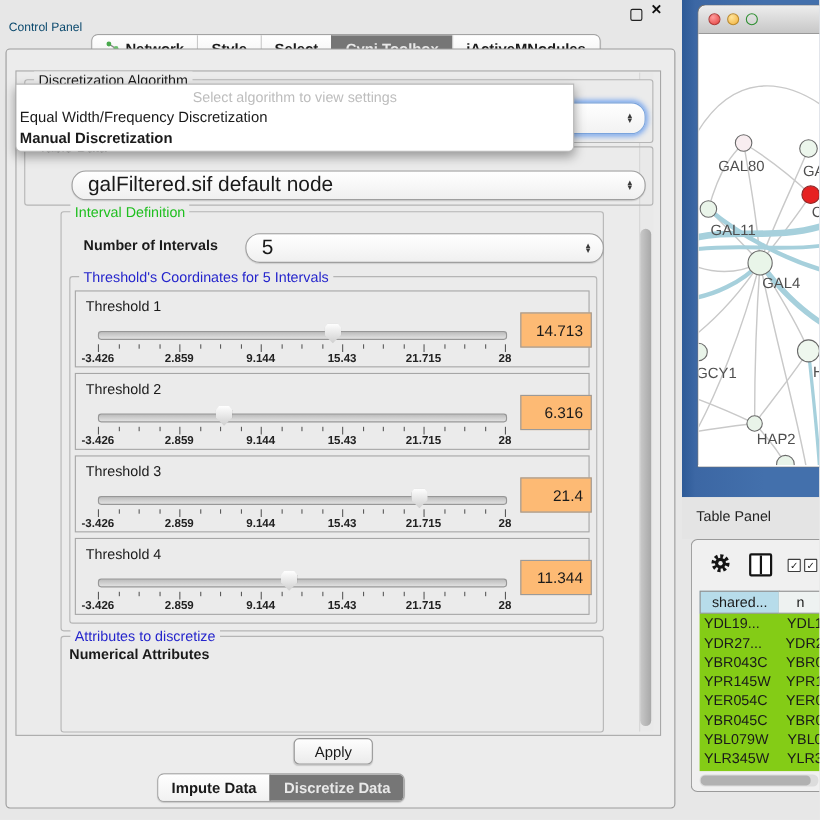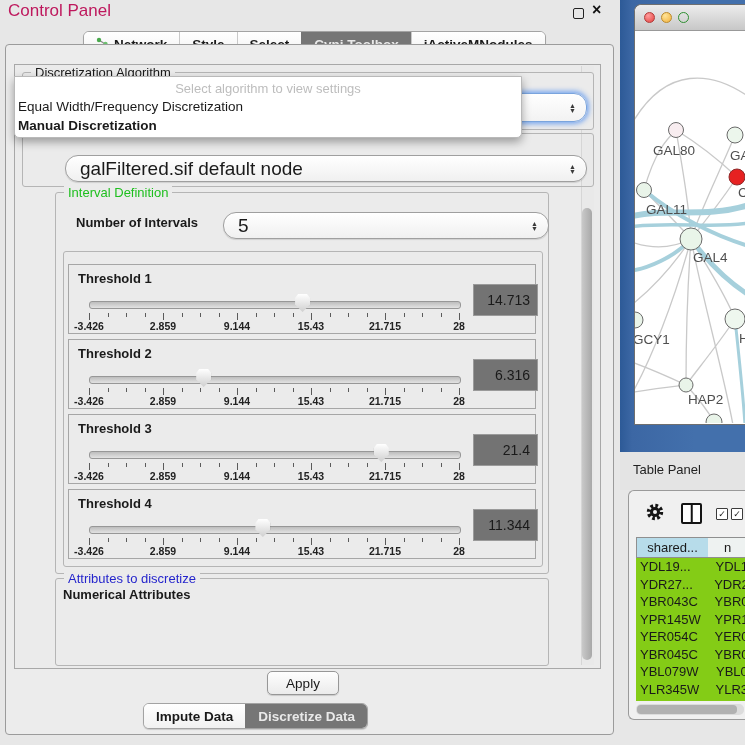--- a/index.html
+++ b/index.html
@@ -1,21 +1,21 @@
 <!DOCTYPE html>
 <html><head>
 <meta charset="utf-8">
 <style>
   html,body{margin:0;padding:0;background:#e7e7e7;}
   #stage{position:relative;width:745px;height:745px;background:#e7e7e7;overflow:hidden;
          font-family:"Liberation Sans",sans-serif;color:#1a1a1a;}
   .abs{position:absolute;}
 
   
-  #cp-title{left:8px;top:1px;font-size:17px;color:#be185d;}
+  #cp-title{left:8px;top:19px;font-size:11px;color:#0c4a6e;}
   #float-icon{left:573px;top:8px;width:9px;height:9px;border:1.5px solid #222;border-radius:2px;background:transparent;}
   #close-icon{left:592px;top:1px;font-size:16px;font-weight:700;color:#111;}
 
   
   .tabbar{display:flex;height:24px;border:1px solid #a3a3a3;border-radius:6px;overflow:hidden;
           background:#fdfdfd;box-shadow:0 1px 1px rgba(0,0,0,.15);}
   .tab{display:flex;align-items:center;gap:5px;padding:0 12px;font-size:13.5px;font-weight:700;
        background:linear-gradient(#ffffff,#f1f1f1);border-left:1px solid #c9c9c9;cursor:default;white-space:nowrap;}
   .tab:first-child{border-left:none;}
   .tab.sel{background:#767676;color:#e9e9e9;border-left-color:#767676;}
@@ -54,33 +54,33 @@
            align-items:center;line-height:5px;font-size:7px;color:#3a3a3a;}
   #tabledata-combo{left:42px;top:21px;width:520px;height:25px;}
 
   #interval-group{left:55px;top:192px;width:492px;height:380px;}
   #noi-label{left:20px;top:22px;font-size:13px;font-weight:700;}
   #noi-combo{left:167px;top:19px;width:324px;height:25px;}
 
   #thresholds-group{left:7px;top:58px;width:478px;height:314px;border:1px solid #b5b5b5;border-radius:3px;position:absolute;}
   #threshold-list{position:absolute;left:4px;top:12px;width:468px;display:flex;flex-direction:column;gap:5px;}
   .th-box{position:relative;height:70px;border:1px solid #a6a6a6;background:#ebebeb;box-sizing:border-box;}
-  .th-label{position:absolute;left:9px;top:6px;font-size:13px;font-weight:700;}
+  .th-label{position:absolute;left:9px;top:6px;font-size:13px;font-weight:400;}
   .th-slider{position:absolute;left:12px;top:26px;width:386px;height:42px;}
   .th-track{position:absolute;left:8px;width:370px;top:10px;height:6px;border-radius:3px;
             background:linear-gradient(#bdbdbd,#e2e2e2);border:1px solid #979797;}
   .th-thumb{position:absolute;top:3px;width:15px;height:18px;
             background:linear-gradient(#ffffff,#cfcfcf);
             clip-path:polygon(0% 22%,20% 0%,80% 0%,100% 22%,100% 58%,50% 100%,0% 58%);
             filter:drop-shadow(0 0 1px #7d7d7d);}
   .tick{position:absolute;top:22px;width:1px;background:#5a5a5a;}
   .tick.minor{height:4px;}
   .tick.major{height:7px;}
   .ticklabel{position:absolute;top:29px;transform:translateX(-50%);font-size:10.5px;font-weight:700;color:#222;white-space:nowrap;}
-  .th-value{position:absolute;left:404px;top:19px;width:56px;height:30px;background:#737373;border:1px solid #9a9a9a;
+  .th-value{position:absolute;left:404px;top:19px;width:56px;height:30px;background:#fdba74;border:1px solid #9a9a9a;
             font-size:14px;text-align:right;line-height:30px;padding-right:7px;}
 
   #attr-group{left:55px;top:578px;width:492px;height:86px;}
   #attr-sublabel{left:7px;top:8px;font-size:13px;font-weight:700;}
   #attr-list{left:8px;top:28px;width:427px;height:55px;background:#ffffff;border:1px solid #a6a6a6;overflow:hidden;}
   .attr-item{font-size:13px;line-height:17.5px;padding-left:8px;white-space:nowrap;}
   #attr-scroll{position:absolute;right:0;top:0;width:12px;height:100%;border-left:1px solid #e0e0e0;background:#f4f4f4;}
   #attr-thumb{position:absolute;right:2px;top:2px;width:8px;height:30px;border-radius:4px;background:#bfbfbf;}
 
   #apply-btn{left:267px;top:671px;width:70px;height:22px;border:1px solid #979797;border-radius:5px;
@@ -194,20 +194,21 @@
     <span class="group-label gl-green">Interval Definition</span>
     <div class="abs" id="noi-label">Number of Intervals</div>
     <div class="combo" id="noi-combo">
       <span class="val">5</span>
       <span class="stepper">
           <span>▲</span>
           <span>▼</span>
         </span>
     </div>
     <div id="thresholds-group">
+      <span class="group-label gl-blue">Threshold's Coordinates for 5 Intervals</span>
       <div id="threshold-list">
           <div class="th-box">
     <div class="th-label">Threshold 1</div>
     <div class="th-slider">
       <div class="th-track"></div>
       <div class="th-thumb" style="left: 214.063px;"></div>
     <div class="tick major" style="left: 8px;"></div>
               <div class="tick minor" style="left: 26.5px;"></div>
               <div class="tick minor" style="left: 45px;"></div>
               <div class="tick minor" style="left: 63.5px;"></div>

